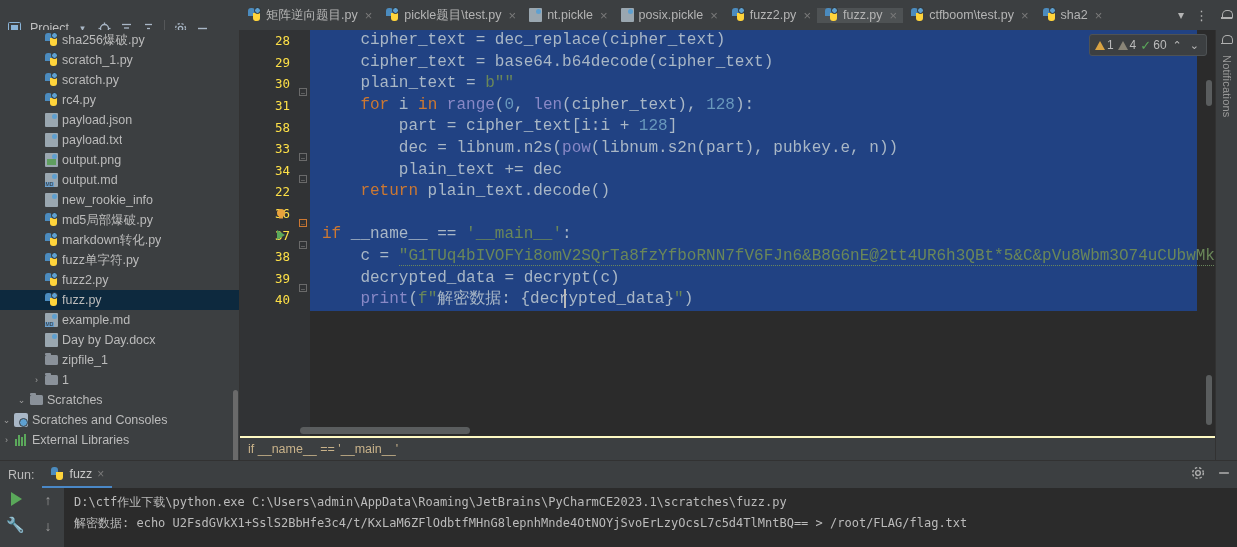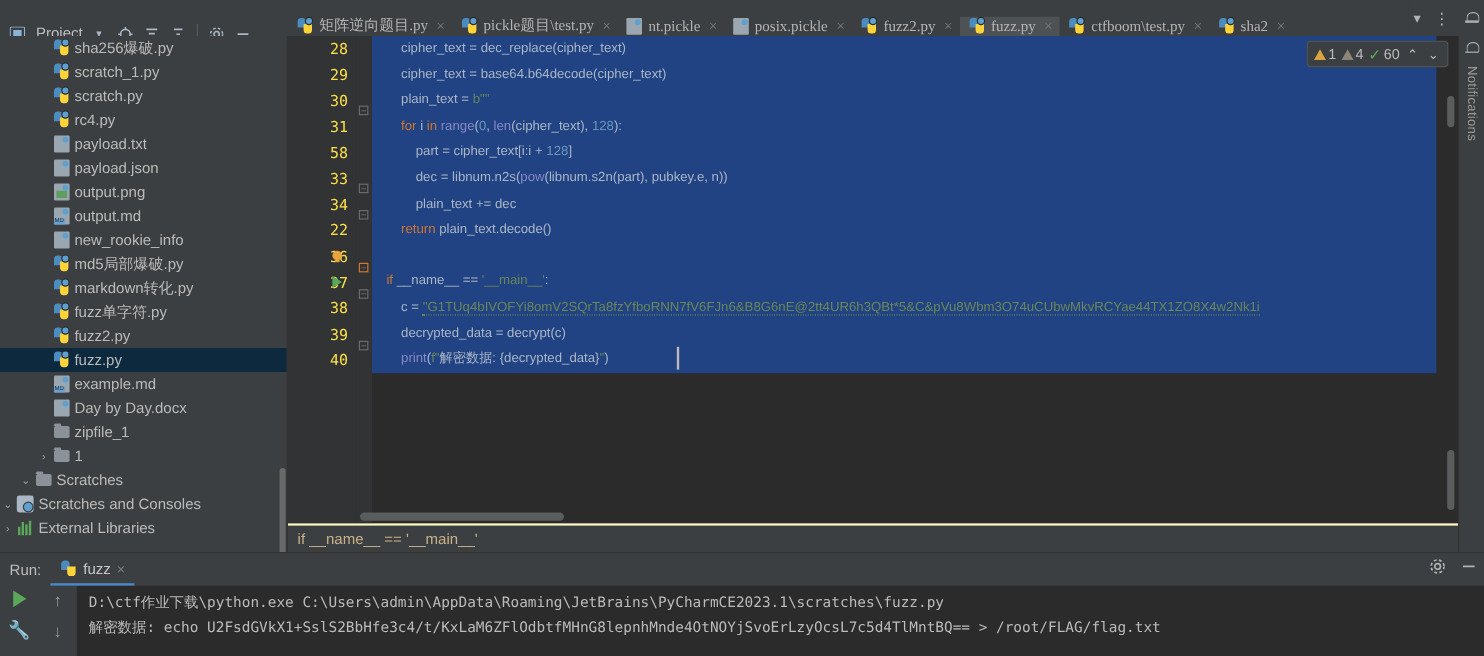--- a/index.html
+++ b/index.html
@@ -17,21 +17,21 @@
   .proj-header {
     width: 240px; flex: 0 0 240px; display: flex; align-items: center;
     padding-left: 6px; gap: 5px; background: #3c3f41; color: #bbbbbb; font-size: 12.5px; margin-top: 26px;
   }
   .proj-title { font-size: 12.5px; color: #bfbfbf; margin-left: 2px; }
   .tb-ico { width: 17px; height: 17px; display: inline-flex; align-items: center; justify-content: center;
             color: #a9b7c6; font-size: 12px; cursor: default; }
   .tb-sep { width: 1px; height: 16px; background: #555759; margin: 0 2px; }
 
   
-  .tabs { flex: 1; display: flex; align-items: flex-end; overflow: hidden; background: #3c3f41; font-family: Liberation Serif, serif; }
+  .tabs { flex: 1; display: flex; align-items: center; overflow: hidden; background: #3c3f41; }
   .tab {
     display: flex; align-items: center; gap: 5px; padding: 0 6px 0 7px;
     color: #b4b4b4; font-size: 12.5px; white-space: nowrap; position: relative;
   }
   .tab.active { background: #4e5254; }
   .tab .x { color: #7a7a7a; font-size: 13px; margin-left: 2px; }
   .tab-overflow { display: flex; align-items: center; padding: 0 4px; color: #b4b4b4; font-size: 12px;}
   .tab-more { display: flex; align-items: center; padding: 0 7px; color: #b4b4b4; font-size: 13px;}
 
   
@@ -77,21 +77,21 @@
 
   .gutter { width: 56px; flex: 0 0 56px; background: #313335; position: relative; }
   .gline { height: 21.6px; display: flex; align-items: center; justify-content: flex-end;
            padding-right: 6px; color: #fde047; font-size: 12.5px;
            font-family: "DejaVu Sans Mono", monospace; }
   .gmark { position: absolute; left: 34px; width: 14px; height: 21.6px; display:flex;align-items:center;justify-content:center;}
 
   .codecol { flex: 1; position: relative; overflow: hidden; }
   .foldcol { width: 14px; flex: 0 0 14px; background: #313335; position: relative; }
   .code {
-    position: relative; font-family: Liberation Sans, sans-serif; font-size: 11px;
+    position: relative; font-family: Liberation Mono, monospace; font-size: 16px;
     line-height: 21.6px; white-space: pre; color: #a9b7c6;
   }
   .cl { height: 21.6px; padding-left: 12px; }
   .sel-block { position:absolute; left:0; top:0; right:18px; background:#214283; }
   .kw { color: #cc7832; }
   .num { color: #6897bb; }
   .str { color: #6a8759; }
   .bi { color: #8888c6; }
   .under-wave { text-decoration: none; border-bottom: 1px dotted #6a8759; }
 
@@ -328,29 +328,29 @@
             </span>
           </span>
           <span class="tlabel">rc4.py</span>
         </div>
         <div class="trow">
           <span style="width:30px;flex:0 0 30px"></span>
           <span class="arrow"></span>
           <span class="ticon">
             <span class="fileico"></span>
           </span>
+          <span class="tlabel">payload.json</span>
+        </div>
+        <div class="trow">
+          <span style="width:30px;flex:0 0 30px"></span>
+          <span class="arrow"></span>
+          <span class="ticon">
+            <span class="fileico"></span>
+          </span>
           <span class="tlabel">payload.txt</span>
-        </div>
-        <div class="trow">
-          <span style="width:30px;flex:0 0 30px"></span>
-          <span class="arrow"></span>
-          <span class="ticon">
-            <span class="fileico"></span>
-          </span>
-          <span class="tlabel">payload.json</span>
         </div>
         <div class="trow">
           <span style="width:30px;flex:0 0 30px"></span>
           <span class="arrow"></span>
           <span class="ticon">
             <span class="imgico"></span>
           </span>
           <span class="tlabel">output.png</span>
         </div>
         <div class="trow">

